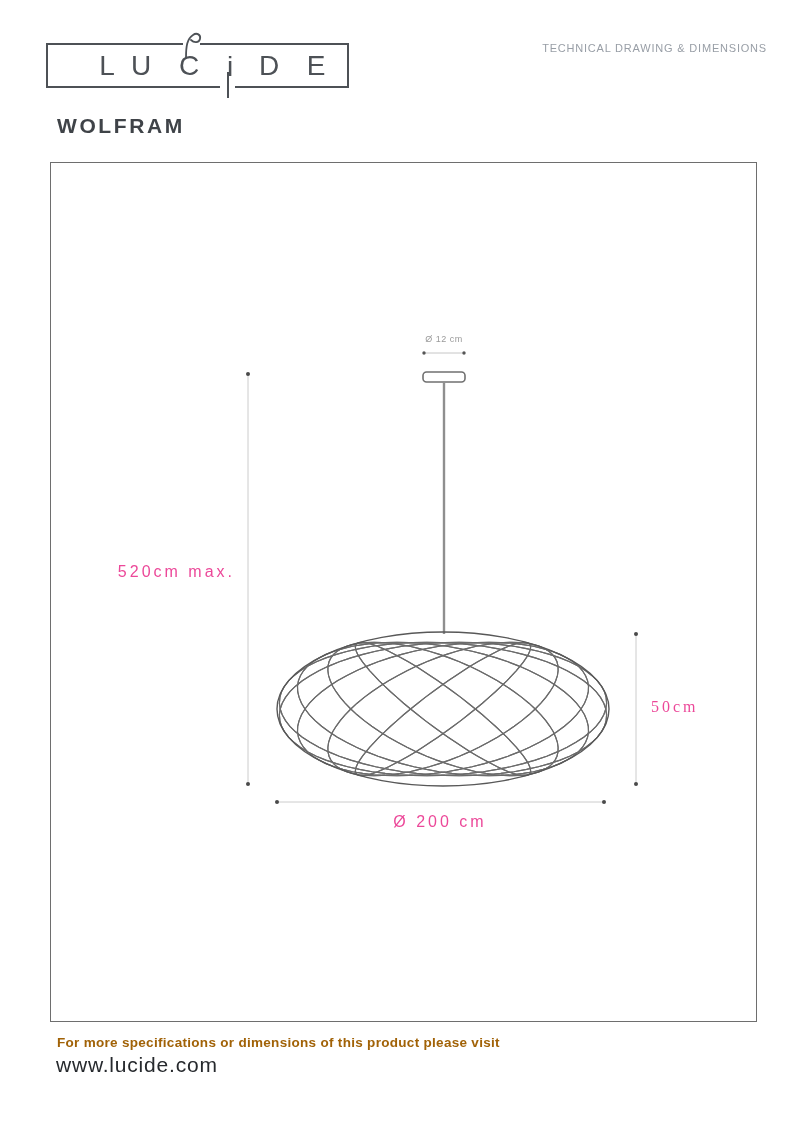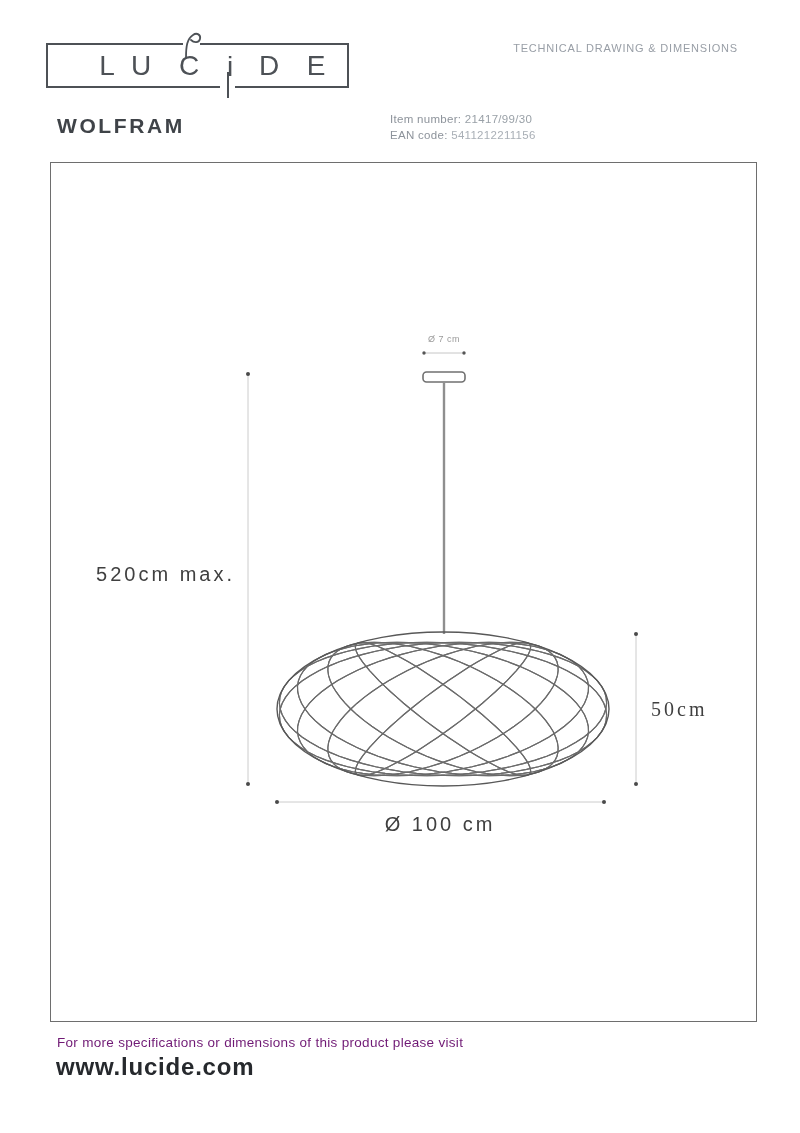--- a/index.html
+++ b/index.html
@@ -12,48 +12,48 @@
   .logo-letter{position:absolute;top:50%;transform:translate(-50%,-50%);
                font-size:28px;font-weight:400;color:#4d5156;letter-spacing:0;}
   .ll-1{left:59px;} .ll-2{left:93px;} .ll-3{left:141px;}
   .ll-4{left:182px;top:54%;} .ll-5{left:221px;} .ll-6{left:268px;}
   .logo-gap-top{position:absolute;left:183px;top:41px;width:17px;height:6px;background:#fff;}
   .logo-gap-bottom{position:absolute;left:220px;top:84px;width:15px;height:6px;background:#fff;}
   .logo-hook{position:absolute;left:178px;top:29px;width:26px;height:30px;}
   .logo-i-stem{position:absolute;left:227px;top:72px;width:2.4px;height:26px;background:#4d5156;}
 
   
-  .doc-title{position:absolute;right:62px;top:42px;font-size:11px;letter-spacing:0.8px;
+  .doc-title{position:absolute;right:33px;top:42px;font-size:11px;letter-spacing:0.8px;
              color:#989ea6;white-space:nowrap;}
   .product-name{position:absolute;left:57px;top:114px;font-size:21px;font-weight:bold;
                 letter-spacing:2.6px;color:#3f4348;text-align:center;}
   .sku-block{position:absolute;left:390px;top:111px;font-size:11.5px;line-height:16px;
              color:#8d939b;letter-spacing:0.3px;}
   .sku-val{color:#99a0a7;}
   .ean-val{color:#a9afb6;}
 
   
   .frame{position:absolute;left:50px;top:162px;width:707px;height:860px;
          border:1.5px solid #6e6e6e;box-sizing:border-box;}
 
   .lamp-svg{position:absolute;left:0;top:0;}
   .mesh-line{fill:none;stroke:#6b6b6b;stroke-width:1.15;}
 
   
-  .dim-label{position:absolute;color:#404040;font-size:20px;letter-spacing:3px;white-space:nowrap;}
+  .dim-label{position:absolute;color:#ec4899;font-size:16px;letter-spacing:3px;white-space:nowrap;}
   .lbl-canopy{left:402px;top:334px;width:84px;font-size:9px;letter-spacing:0.5px;
               color:#9a9a9a;text-align:center;}
   .lbl-drop{left:55px;top:563px;width:180px;text-align:right;}
   .lbl-height{left:651px;top:698px;font-family:Liberation Serif, serif;}
   .lbl-diameter{left:340px;top:813px;width:200px;text-align:center;}
 
   
   .footer-note{position:absolute;left:57px;top:1035px;font-size:13.5px;letter-spacing:0.3px;
-               color:#701a75;}
-  .footer-site{position:absolute;left:56px;top:1053px;font-size:24px;font-weight:bold;
+               color:#a16207;font-weight:bold;}
+  .footer-site{position:absolute;left:56px;top:1053px;font-size:21px;font-weight:normal;
                letter-spacing:0.8px;color:#26292d;}
 </style>
 </head>
 <body>
 
 <div class="page">
 
   <div class="logo-box">
     <span class="logo-letter ll-1">L</span>
     <span class="logo-letter ll-2">U</span>
@@ -65,24 +65,20 @@
   <div class="logo-gap-top"></div>
   <div class="logo-gap-bottom"></div>
   <div class="logo-i-stem"></div>
   <svg class="logo-hook" viewBox="0 0 26 30">
     <path d="M8,29 C8,17 9,10 15,6 C19,3 23,6 22,10 C21,14 16,14 13,11" fill="none" stroke="#4d5156" stroke-width="1.8" stroke-linecap="round"></path>
   </svg>
 
   <div class="doc-title">TECHNICAL DRAWING &amp; DIMENSIONS</div>
 
   <div class="product-name">WOLFRAM</div>
-  <div class="sku-block">
-    <div><span>Item number:</span> <span class="sku-val">21417/99/30</span></div>
-    <div><span>EAN code:</span> <span class="ean-val">5411212211156</span></div>
-  </div>
 
   <div class="frame"></div>
 
   <svg class="lamp-svg" width="800" height="1133" viewBox="0 0 800 1133">
 
     <g>
       <line x1="424" y1="353" x2="464" y2="353" stroke="#c6c6c6" stroke-width="1"></line>
       <circle cx="424" cy="353" r="1.7" fill="#555"></circle>
       <circle cx="464" cy="353" r="1.7" fill="#555"></circle>
     </g>
@@ -123,21 +119,21 @@
       <circle cx="636" cy="784" r="2" fill="#4a4a4a"></circle>
     </g>
 
     <g>
       <line x1="277" y1="802" x2="604" y2="802" stroke="#cccccc" stroke-width="1"></line>
       <circle cx="277" cy="802" r="2" fill="#4a4a4a"></circle>
       <circle cx="604" cy="802" r="2" fill="#4a4a4a"></circle>
     </g>
   </svg>
 
-  <div class="dim-label lbl-canopy">Ø 7 cm</div>
+  <div class="dim-label lbl-canopy">Ø 12 cm</div>
   <div class="dim-label lbl-drop">520cm max.</div>
   <div class="dim-label lbl-height">50cm</div>
-  <div class="dim-label lbl-diameter">Ø 100 cm</div>
+  <div class="dim-label lbl-diameter">Ø 200 cm</div>
 
   <div class="footer-note">For more specifications or dimensions of this product please visit</div>
   <div class="footer-site">www.lucide.com</div>
 
 </div>
 
 </body></html>

